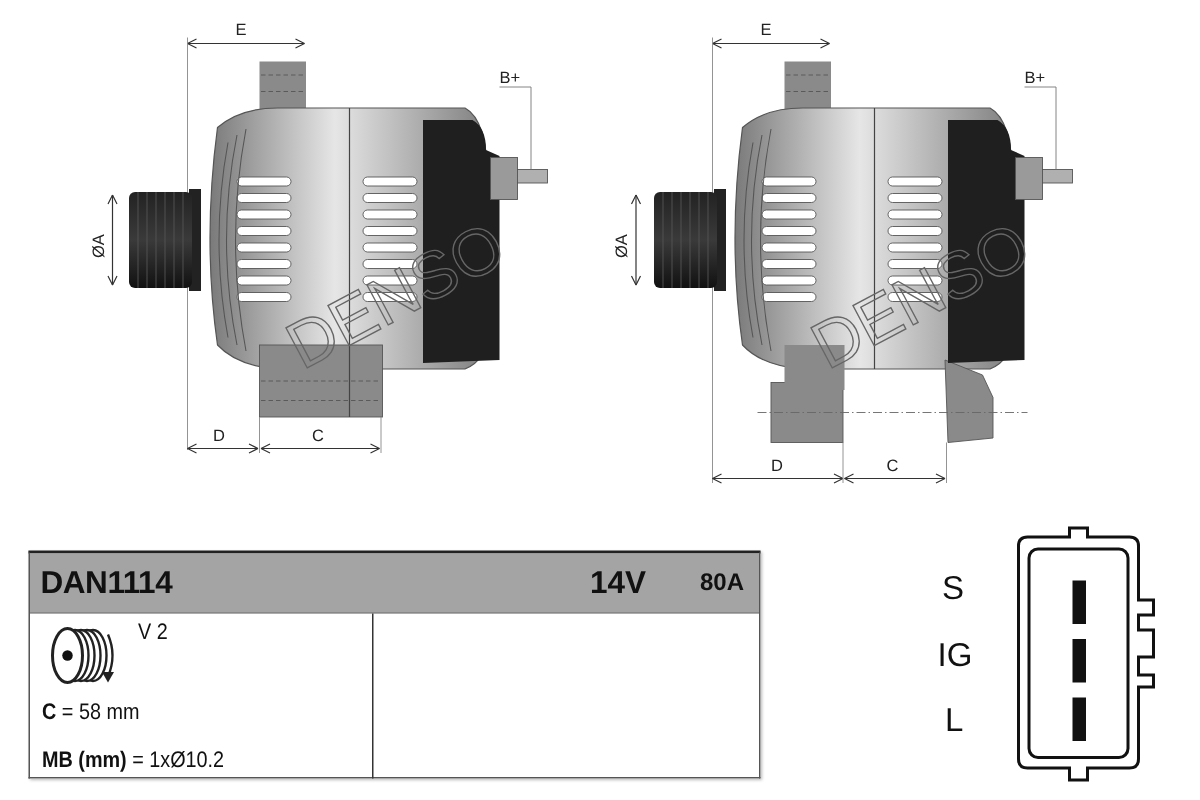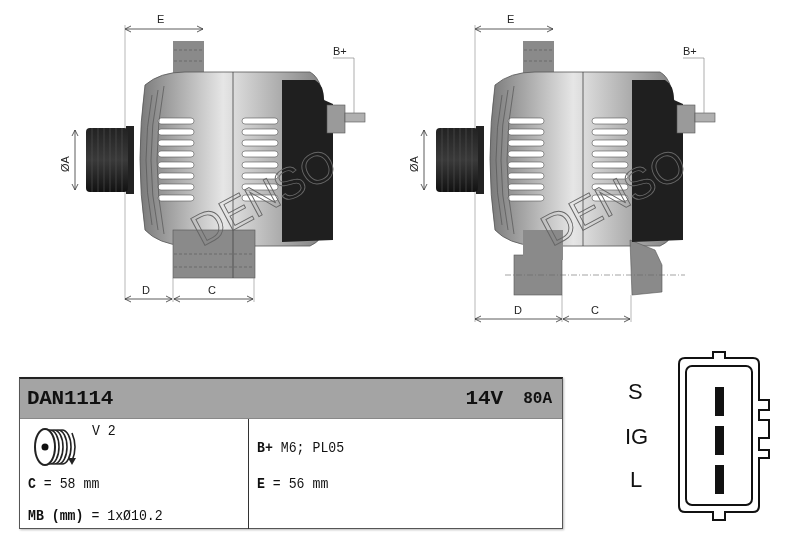--- a/index.html
+++ b/index.html
@@ -1,24 +1,24 @@
 <!DOCTYPE html>
 <html><head>
 <meta charset="utf-8">
 <style>
   * { box-sizing: border-box; margin: 0; padding: 0; }
   html, body { width: 800px; height: 533px; background: #ffffff; overflow: hidden; }
   body { position: relative; font-family: "Liberation Sans", "DejaVu Sans", sans-serif; color: #111; }
   .drawing { position: absolute; top: 0; }
   .drawing svg { display: block; }
   .dim-label { font-family: "Liberation Sans", sans-serif; font-size: 11px; fill: #222; }
-  .spec-table { position: absolute; left: 19px; top: 377px; width: 544px; height: 152px; border: 1.5px solid #555; border-top: 2.5px solid #222; box-shadow: 1px 1px 2px #bbb; font-family: Liberation Mono, monospace; }
+  .spec-table { position: absolute; left: 19px; top: 367px; width: 488px; height: 152px; border: 1.5px solid #555; border-top: 2.5px solid #222; box-shadow: 1px 1px 2px #bbb; }
   .spec-header { height: 40px; background: #a4a4a4; display: flex; align-items: center; padding: 0 10px 0 7px; border-bottom: 1px solid #888; }
   .part-no { font-weight: bold; font-size: 21px; letter-spacing: -0.3px; flex: 1; }
-  .voltage { font-weight: bold; font-size: 21px; margin-right: 20px; }
+  .voltage { font-weight: bold; font-size: 21px; margin-right: 36px; }
   .amperage { font-weight: bold; font-size: 16px; }
   .spec-body { display: flex; height: 110px; }
   .col { position: relative; height: 100%; }
   .col1 { width: 229px; border-right: 1.5px solid #333; }
   .col2 { width: 165px; border-right: 1.5px solid #333; }
   .col3 { flex: 1; }
   .cell { position: absolute; left: 8px; font-size: 15px; transform: scaleX(0.88); transform-origin: left center; white-space: nowrap; }
   .cell b { font-weight: bold; }
   .r1 { top: 21px; } .r2 { top: 57px; } .r3 { top: 89px; }
   .pulley-row { position: absolute; left: 12px; top: 8px; display: flex; align-items: flex-start; }
@@ -244,24 +244,20 @@
           <ellipse cx="13" cy="20" rx="10" ry="18" fill="#fff" stroke="#222" stroke-width="2"></ellipse>
           <circle cx="13" cy="20" r="3.5" fill="#111"></circle>
           <path d="M40 6 Q46 20 40 34" fill="none" stroke="#222" stroke-width="1.6"></path>
           <path d="M36 31 L40 38 L44 31 Z" fill="#222"></path>
         </svg>
         <span class="pulley-label">V 2</span>
       </div>
       <div class="cell r2"><b>C</b><span> = 58 mm</span></div>
       <div class="cell r3"><b>MB (mm)</b><span> = 1xØ10.2</span></div>
     </div>
-    <div class="col col3">
-      <div class="cell r1"><b>B+</b><span> M6; PL05</span></div>
-      <div class="cell r2"><b>E</b><span> = 56 mm</span></div>
-    </div>
   </div>
 </div>
 
 <div class="connector">
   <span class="pin-label" style="left:8px; top:34px;">S</span>
   <span class="pin-label" style="left:5px; top:79px;">IG</span>
   <span class="pin-label" style="left:10px; top:122px;">L</span>
   <svg style="position:absolute; left:55px; top:5px;" width="110" height="175" viewBox="0 0 110 175">
     <path d="M38 8 L38 2 L50 2 L50 8 L78 8 Q84 8 84 14 L84 50 L94 50 L94 60 L84 60 L84 70 L94 70 L94 88 L84 88 L84 100 L94 100 L94 108 L84 108 L84 156 Q84 162 78 162 L50 162 L50 170 L38 170 L38 162 L10 162 Q4 162 4 156 L4 14 Q4 8 10 8 Z" fill="#fff" stroke="#111" stroke-width="2"></path>
     <rect x="11" y="16" width="66" height="139" rx="6" fill="#fff" stroke="#111" stroke-width="2"></rect>

